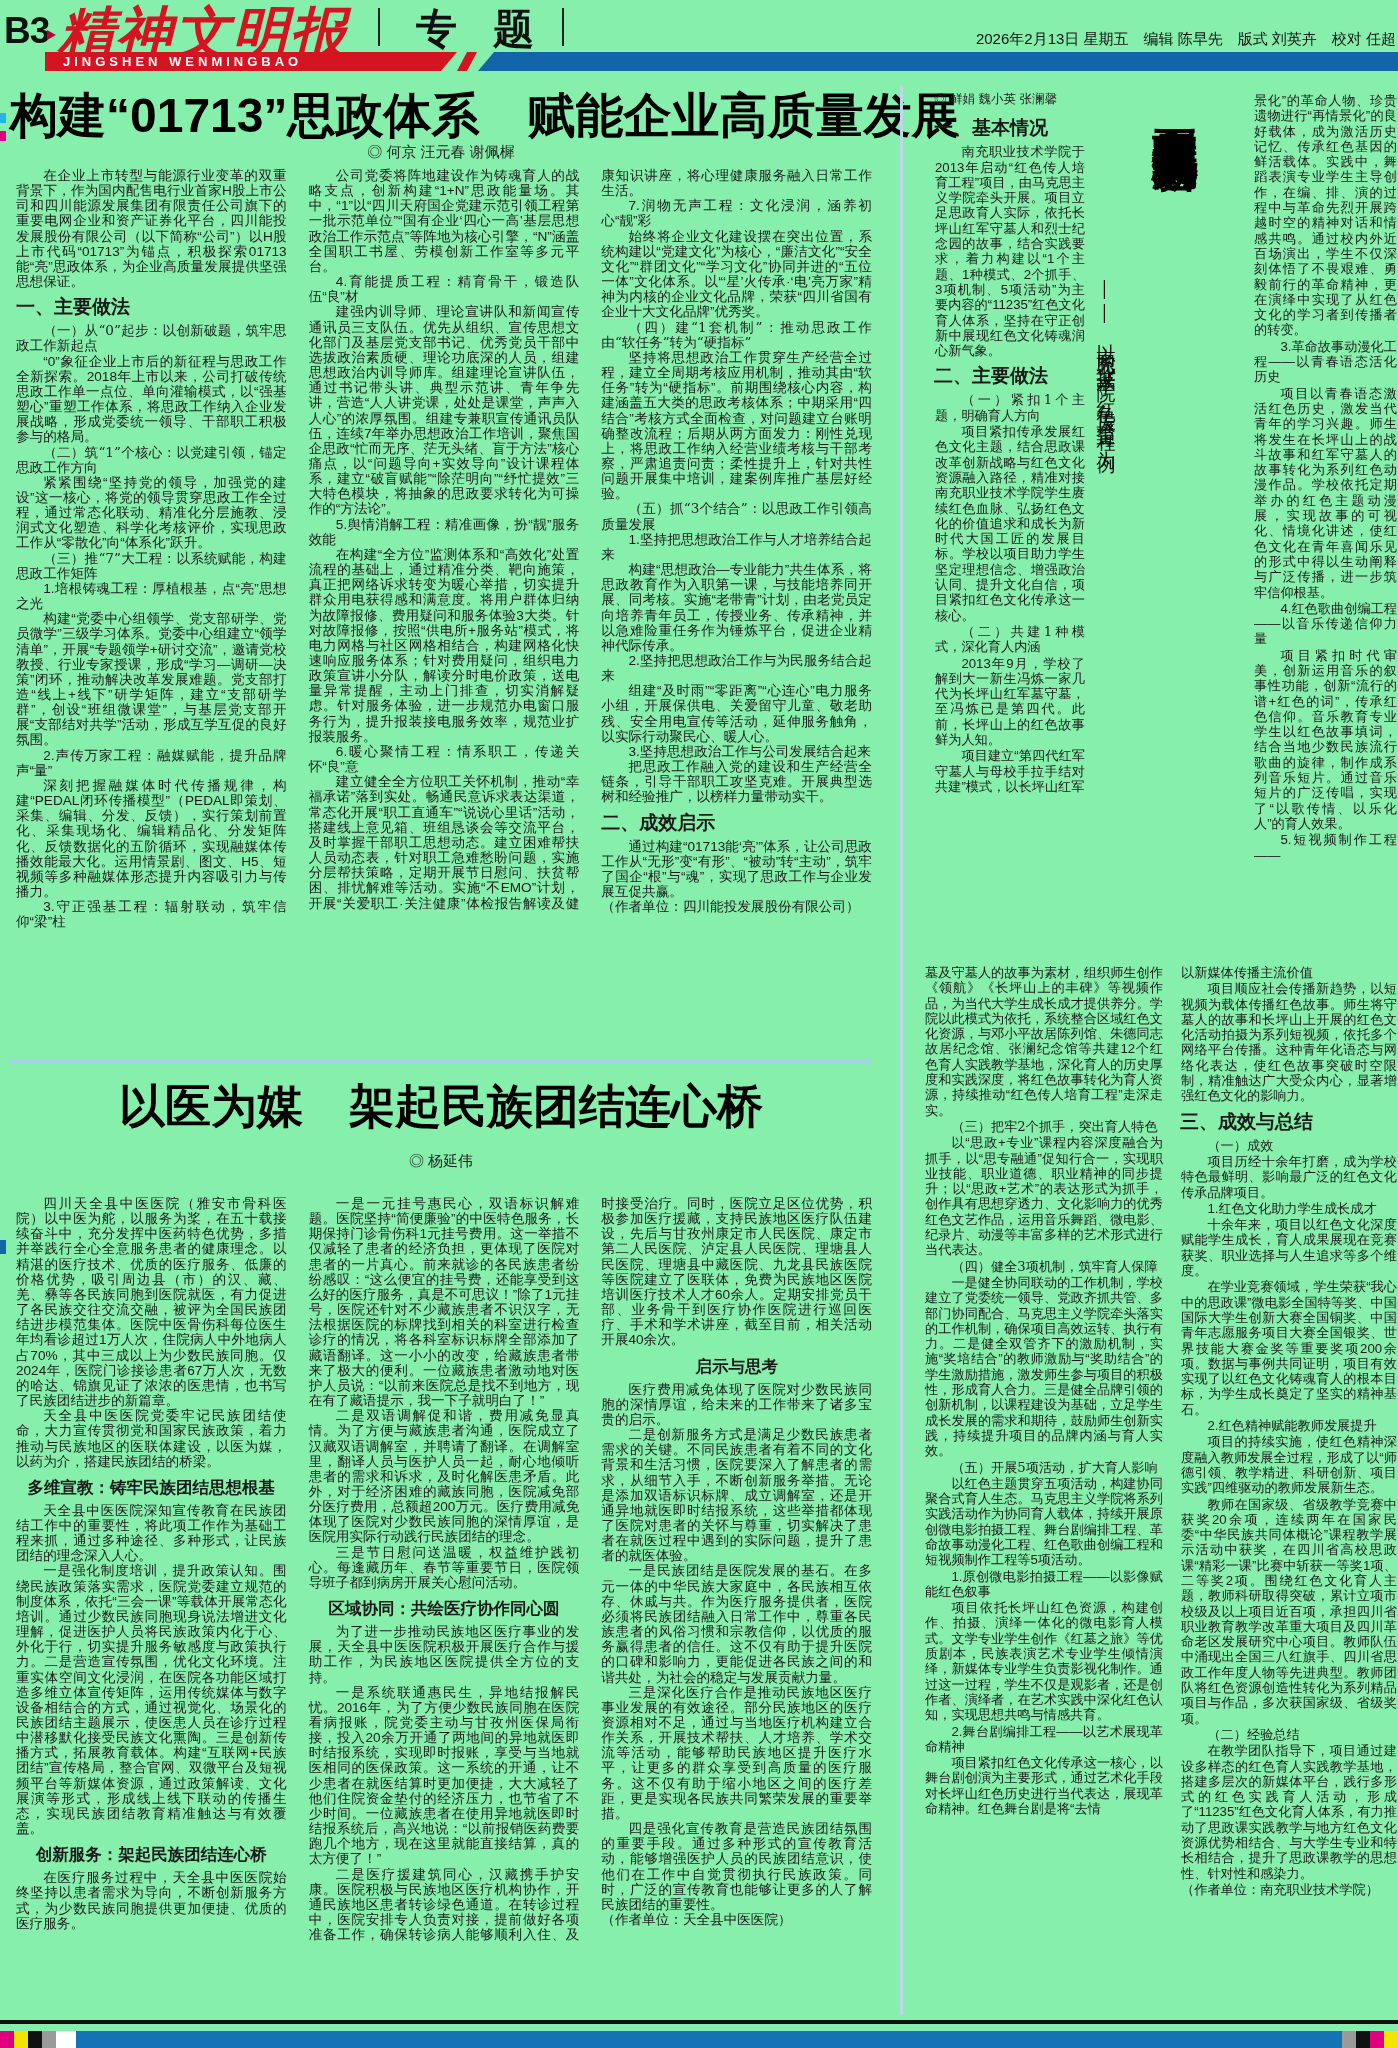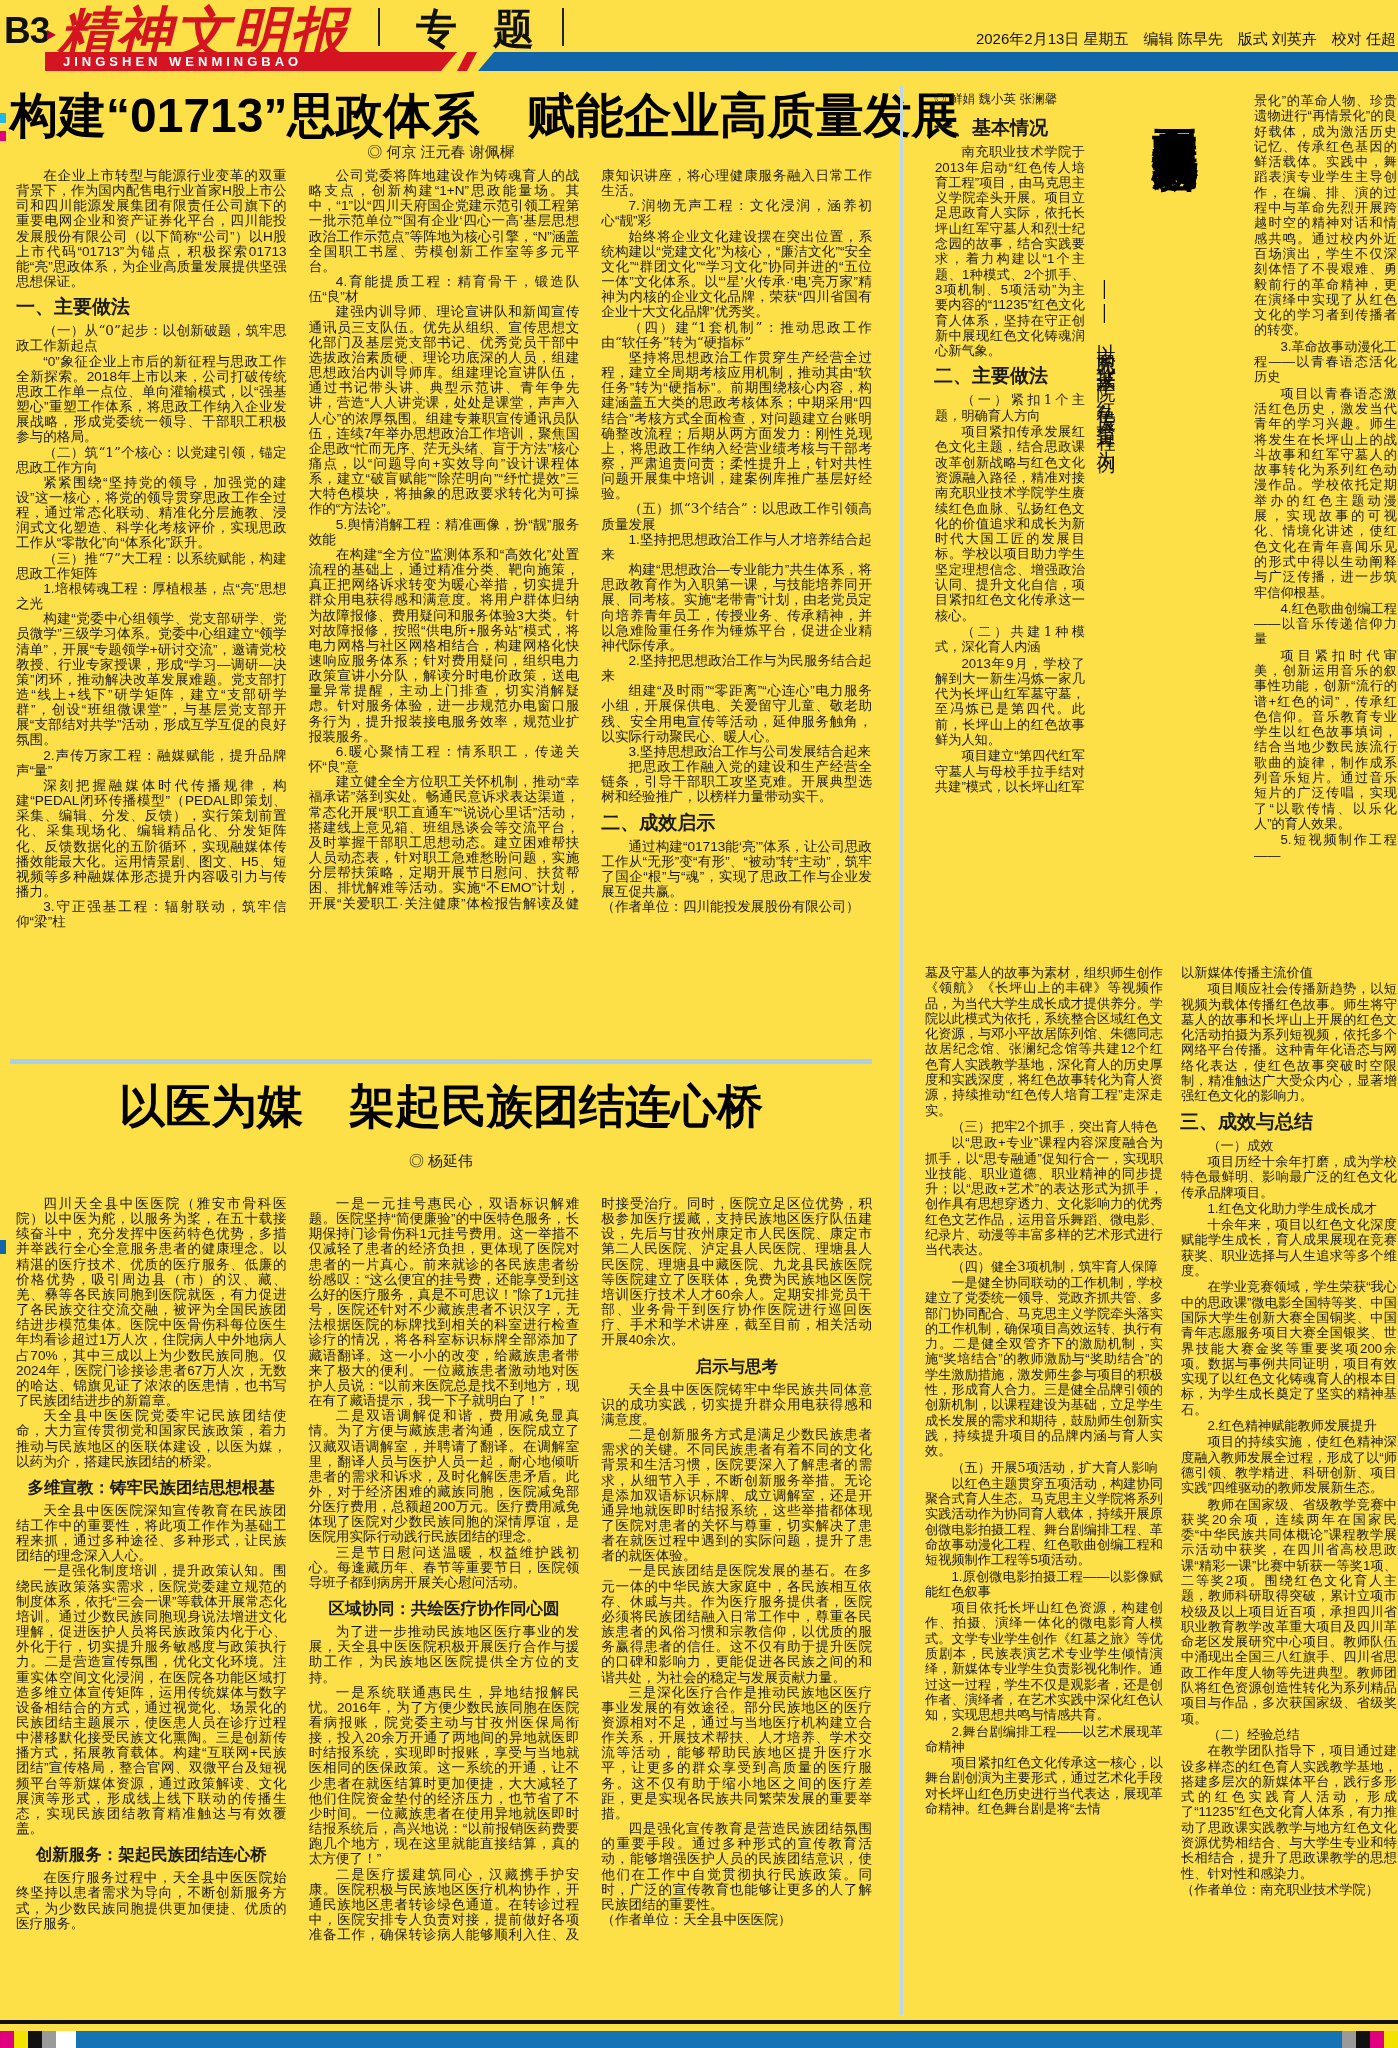--- a/index.html
+++ b/index.html
@@ -1,16 +1,16 @@
 <!DOCTYPE html>
 <html><head>
 <meta charset="utf-8">
 <style>
   html,body{margin:0;padding:0;background:#e8e8e8;}
-  #page{position:relative;width:1398px;height:2048px;background:#fde047;overflow:hidden;
+  #page{position:relative;width:1398px;height:2048px;background:#86efac;overflow:hidden;
         font-family:"Liberation Sans",sans-serif;color:#1a1a1a;}
   
   .b3{position:absolute;left:4px;top:10px;font-size:37px;font-weight:bold;color:#111;letter-spacing:-1px;}
   .b3-arrow{position:absolute;left:47px;top:30px;width:0;height:0;border-left:9px solid #b03;border-top:5px solid transparent;border-bottom:5px solid transparent;}
   .logo{position:absolute;left:58px;top:-4px;font-size:56px;font-weight:bold;font-style:italic;
         font-family:"DejaVu Serif",serif;color:#d41420;letter-spacing:2px;white-space:nowrap;}
   .hdr-vline{position:absolute;top:8px;width:2px;height:38px;background:#222;}
   .zhuanti{position:absolute;left:416px;top:2px;font-size:41px;font-weight:bold;letter-spacing:36px;color:#111;white-space:nowrap;}
   .redbanner{position:absolute;left:45px;top:52px;width:412px;height:19px;background:#d41420;
              clip-path:polygon(0 0,100% 0,calc(100% - 16px) 100%,0 100%);
@@ -125,21 +125,21 @@
         <p class="p-sub">创新服务：架起民族团结连心桥</p>
         <p class="p-body">在医疗服务过程中，天全县中医医院始终坚持以患者需求为导向，不断创新服务方式，为少数民族同胞提供更加便捷、优质的医疗服务。</p>
         <p class="p-body">一是一元挂号惠民心，双语标识解难题。医院坚持“简便廉验”的中医特色服务，长期保持门诊骨伤科1元挂号费用。这一举措不仅减轻了患者的经济负担，更体现了医院对患者的一片真心。前来就诊的各民族患者纷纷感叹：“这么便宜的挂号费，还能享受到这么好的医疗服务，真是不可思议！”除了1元挂号，医院还针对不少藏族患者不识汉字，无法根据医院的标牌找到相关的科室进行检查诊疗的情况，将各科室标识标牌全部添加了藏语翻译。这一小小的改变，给藏族患者带来了极大的便利。一位藏族患者激动地对医护人员说：“以前来医院总是找不到地方，现在有了藏语提示，我一下子就明白了！”</p>
         <p class="p-body">二是双语调解促和谐，费用减免显真情。为了方便与藏族患者沟通，医院成立了汉藏双语调解室，并聘请了翻译。在调解室里，翻译人员与医护人员一起，耐心地倾听患者的需求和诉求，及时化解医患矛盾。此外，对于经济困难的藏族同胞，医院减免部分医疗费用，总额超200万元。医疗费用减免体现了医院对少数民族同胞的深情厚谊，是医院用实际行动践行民族团结的理念。</p>
         <p class="p-body">三是节日慰问送温暖，权益维护践初心。每逢藏历年、春节等重要节日，医院领导班子都到病房开展关心慰问活动。</p>
         <p class="p-sub">区域协同：共绘医疗协作同心圆</p>
         <p class="p-body">为了进一步推动民族地区医疗事业的发展，天全县中医医院积极开展医疗合作与援助工作，为民族地区医院提供全方位的支持。</p>
         <p class="p-body">一是系统联通惠民生，异地结报解民忧。2016年，为了方便少数民族同胞在医院看病报账，院党委主动与甘孜州医保局衔接，投入20余万开通了两地间的异地就医即时结报系统，实现即时报账，享受与当地就医相同的医保政策。这一系统的开通，让不少患者在就医结算时更加便捷，大大减轻了他们住院资金垫付的经济压力，也节省了不少时间。一位藏族患者在使用异地就医即时结报系统后，高兴地说：“以前报销医药费要跑几个地方，现在这里就能直接结算，真的太方便了！”</p>
         <p class="p-body">二是医疗援建筑同心，汉藏携手护安康。医院积极与民族地区医疗机构协作，开通民族地区患者转诊绿色通道。在转诊过程中，医院安排专人负责对接，提前做好各项准备工作，确保转诊病人能够顺利入住、及时接受治疗。同时，医院立足区位优势，积极参加医疗援藏，支持民族地区医疗队伍建设，先后与甘孜州康定市人民医院、康定市第二人民医院、泸定县人民医院、理塘县人民医院、理塘县中藏医院、九龙县民族医院等医院建立了医联体，免费为民族地区医院培训医疗技术人才60余人。定期安排党员干部、业务骨干到医疗协作医院进行巡回医疗、手术和学术讲座，截至目前，相关活动开展40余次。</p>
         <p class="p-sub">启示与思考</p>
-        <p class="p-body">天全县中医医院铸牢中华民族共同体意识的成功实践，切实提升群众用电获得感和满意度。</p>
+        <p class="p-body">医疗费用减免体现了医院对少数民族同胞的深情厚谊，给未来的工作带来了诸多宝贵的启示。</p>
         <p class="p-body">二是创新服务方式是满足少数民族患者需求的关键。不同民族患者有着不同的文化背景和生活习惯，医院要深入了解患者的需求，从细节入手，不断创新服务举措。无论是添加双语标识标牌、成立调解室，还是开通异地就医即时结报系统，这些举措都体现了医院对患者的关怀与尊重，切实解决了患者在就医过程中遇到的实际问题，提升了患者的就医体验。</p>
         <p class="p-body">一是民族团结是医院发展的基石。在多元一体的中华民族大家庭中，各民族相互依存、休戚与共。作为医疗服务提供者，医院必须将民族团结融入日常工作中，尊重各民族患者的风俗习惯和宗教信仰，以优质的服务赢得患者的信任。这不仅有助于提升医院的口碑和影响力，更能促进各民族之间的和谐共处，为社会的稳定与发展贡献力量。</p>
         <p class="p-body">三是深化医疗合作是推动民族地区医疗事业发展的有效途径。部分民族地区的医疗资源相对不足，通过与当地医疗机构建立合作关系，开展技术帮扶、人才培养、学术交流等活动，能够帮助民族地区提升医疗水平，让更多的群众享受到高质量的医疗服务。这不仅有助于缩小地区之间的医疗差距，更是实现各民族共同繁荣发展的重要举措。</p>
         <p class="p-body">四是强化宣传教育是营造民族团结氛围的重要手段。通过多种形式的宣传教育活动，能够增强医护人员的民族团结意识，使他们在工作中自觉贯彻执行民族政策。同时，广泛的宣传教育也能够让更多的人了解民族团结的重要性。</p>
         <p class="p-author">（作者单位：天全县中医医院）</p>
       </div>
   </div>
 
   <div id="art3">
     <div class="vrule"></div>

